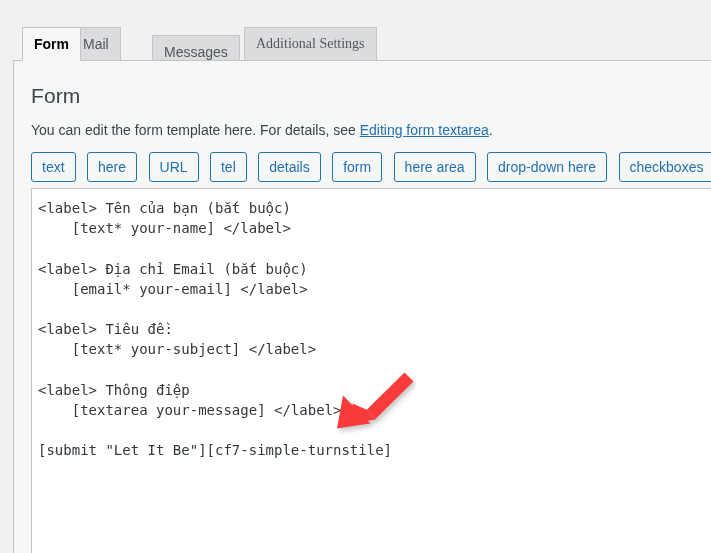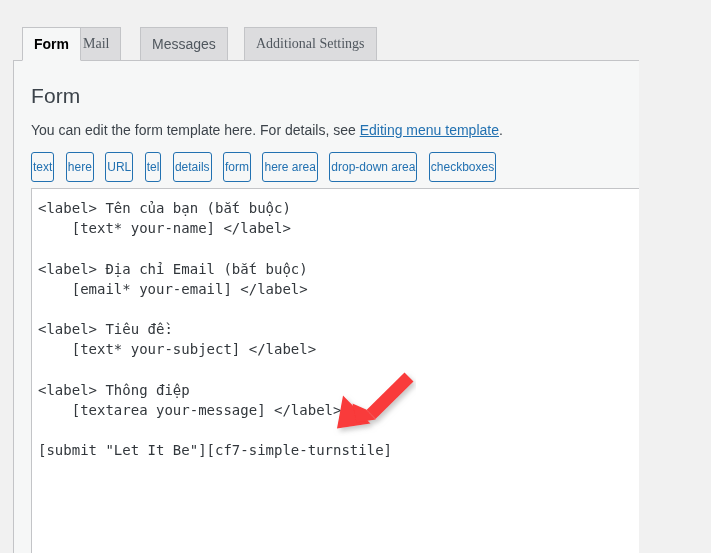--- a/index.html
+++ b/index.html
@@ -9,21 +9,21 @@
   body {
     width: 711px;
     height: 553px;
     overflow: hidden;
     background: #f1f1f1;
     font-family: "Liberation Sans", sans-serif;
     -webkit-font-smoothing: antialiased;
   }
   #screen {
     position: relative;
-    width: 639px;
+    width: 711px;
     height: 553px;
     background: #f1f1f1;
     overflow: hidden;
   }
 
   
   #tab-bar {
     position: absolute;
     left: 0;
     top: 0;
@@ -95,27 +95,27 @@
     left: 31px;
     top: 152px;
     width: 760px;
     white-space: nowrap;
   }
   .tag-btn {
     display: inline-block;
     box-sizing: border-box;
     height: 30px;
     line-height: 28px;
-    padding: 0 1px;
+    padding: 0 10px;
     margin-right: 7px;
     border: 1px solid #2271b1;
     border-radius: 3px;
     background: #f6f7f7;
     color: #2271b1;
-    font-size: 12px;
+    font-size: 14px;
     vertical-align: top;
     cursor: pointer;
   }
 
   
   #form-editor {
     position: absolute;
     left: 31px;
     top: 188px;
     width: 700px;
@@ -150,47 +150,47 @@
 </style>
 </head>
 <body>
 
 <div id="screen">
 
   <div id="tab-bar">
     <div class="tab active" style="left:22px;">
       <span>Form</span>
     </div>
-    <div class="tab" style="left:71px;font-family:Liberation Serif, serif;">
+    <div class="tab" style="left:71px;">
       <span>Mail</span>
     </div>
-    <div class="tab" style="left:140px;">
+    <div class="tab" style="left:152px;margin-top:8px;">
       <span>Messages</span>
     </div>
     <div class="tab" style="left:244px;font-family:Liberation Serif, serif;">
       <span>Additional Settings</span>
     </div>
   </div>
 
   <div id="panel">
     <div id="panel-inner">
       <h2 id="page-title">Form</h2>
-      <p id="form-description"><span>You can edit the form template here. For details, see </span><a href="#">Editing menu template</a><span>.</span></p>
+      <p id="form-description"><span>You can edit the form template here. For details, see </span><a href="#">Editing form textarea</a><span>.</span></p>
     </div>
   </div>
 
   <div id="tag-buttons">
     <span class="tag-btn">text</span>
     <span class="tag-btn">here</span>
     <span class="tag-btn">URL</span>
     <span class="tag-btn">tel</span>
     <span class="tag-btn">details</span>
     <span class="tag-btn">form</span>
     <span class="tag-btn">here area</span>
-    <span class="tag-btn">drop-down area</span>
+    <span class="tag-btn">drop-down here</span>
     <span class="tag-btn">checkboxes</span>
     
     
   </div>
 
   <div id="form-editor">
     <pre id="form-editor-text">&lt;label&gt; Tên của bạn (bắt buộc)
     [text* your-name] &lt;/label&gt;
 
 &lt;label&gt; Địa chỉ Email (bắt buộc)

